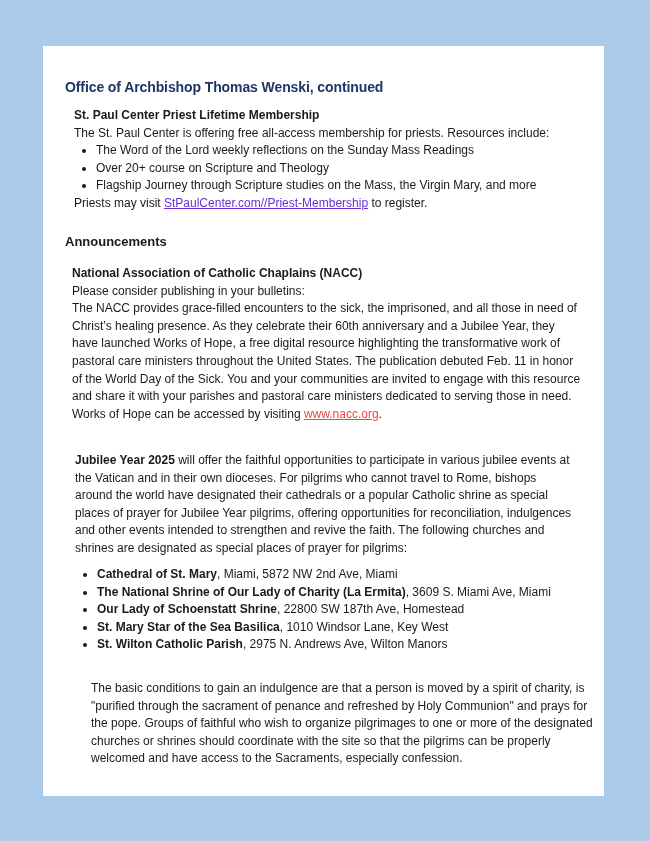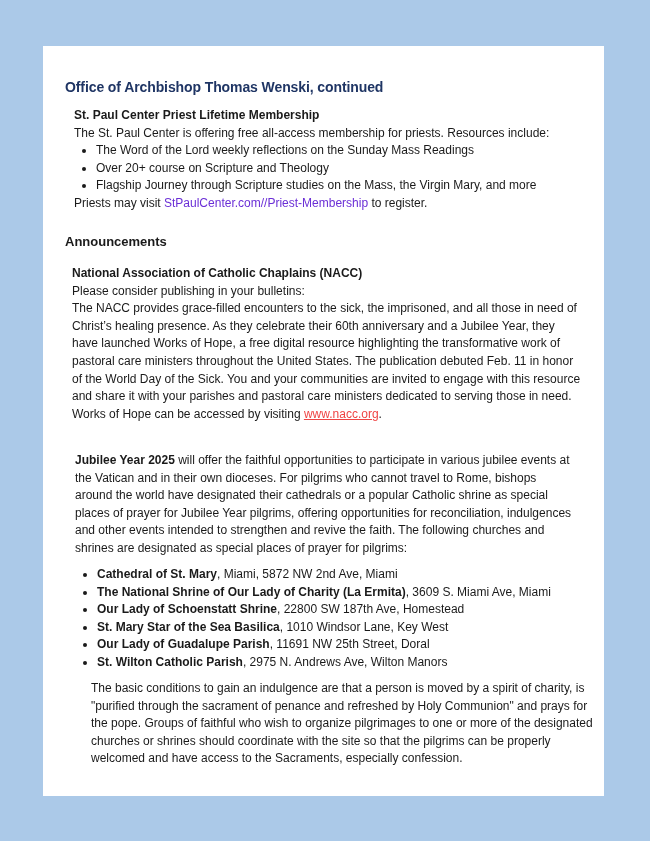--- a/index.html
+++ b/index.html
@@ -30,21 +30,21 @@
     .block p { margin: 0; }
     .h { font-weight: bold; }
     ul { margin: 0; padding: 0 0 0 22px; list-style: none; }
     ul li { position: relative; }
     ul li::before {
       content: "";
       position: absolute; left: -14px; top: 7px;
       width: 4px; height: 4px; border-radius: 50%;
       background: #1a1a1a;
     }
-    a.link { color: #6b2fd6; }
+    a.link { color: #6b2fd6; text-decoration: underline; }
     a.link2 { color: #ef4444; text-decoration: underline; }
     .section-head {
       position: absolute; left: 22px; top: 188px;
       font-size: 13px; font-weight: bold;
     }
   </style>
 </head>
 <body>
 
 <div class="page">
@@ -73,21 +73,20 @@
   <div class="block" style="left:32px; top:406px; width:502px;">
     <p><span class="h">Jubilee Year 2025</span><span> will offer the faithful opportunities to participate in various jubilee events at the Vatican and in their own dioceses. For pilgrims who cannot travel to Rome, bishops around the world have designated their cathedrals or a popular Catholic shrine as special places of prayer for Jubilee Year pilgrims, offering opportunities for reconciliation, indulgences and other events intended to strengthen and revive the faith. The following churches and shrines are designated as special places of prayer for pilgrims:</span></p>
   </div>
 
   <div class="block" style="left:32px; top:520px; width:520px;">
     <ul>
       <li><span class="h">Cathedral of St. Mary</span><span>, Miami, 5872 NW 2nd Ave, Miami</span></li>
       <li><span class="h">The National Shrine of Our Lady of Charity (La Ermita)</span><span>, 3609 S. Miami Ave, Miami</span></li>
       <li><span class="h">Our Lady of Schoenstatt Shrine</span><span>, 22800 SW 187th Ave, Homestead</span></li>
       <li><span class="h">St. Mary Star of the Sea Basilica</span><span>, 1010 Windsor Lane, Key West</span></li>
-      <li><span class="h">Our Lady of Guadalupe Parish</span><span>, 11691 NW 25th Street, Doral</span></li>
       <li><span class="h">St. Wilton Catholic Parish</span><span>, 2975 N. Andrews Ave, Wilton Manors</span></li>
     </ul>
   </div>
 
   <div class="block" style="left:48px; top:634px; width:505px;">
     <p>The basic conditions to gain an indulgence are that a person is moved by a spirit of charity, is "purified through the sacrament of penance and refreshed by Holy Communion" and prays for the pope. Groups of faithful who wish to organize pilgrimages to one or more of the designated churches or shrines should coordinate with the site so that the pilgrims can be properly welcomed and have access to the Sacraments, especially confession.</p>
   </div>
 
 </div>
 

